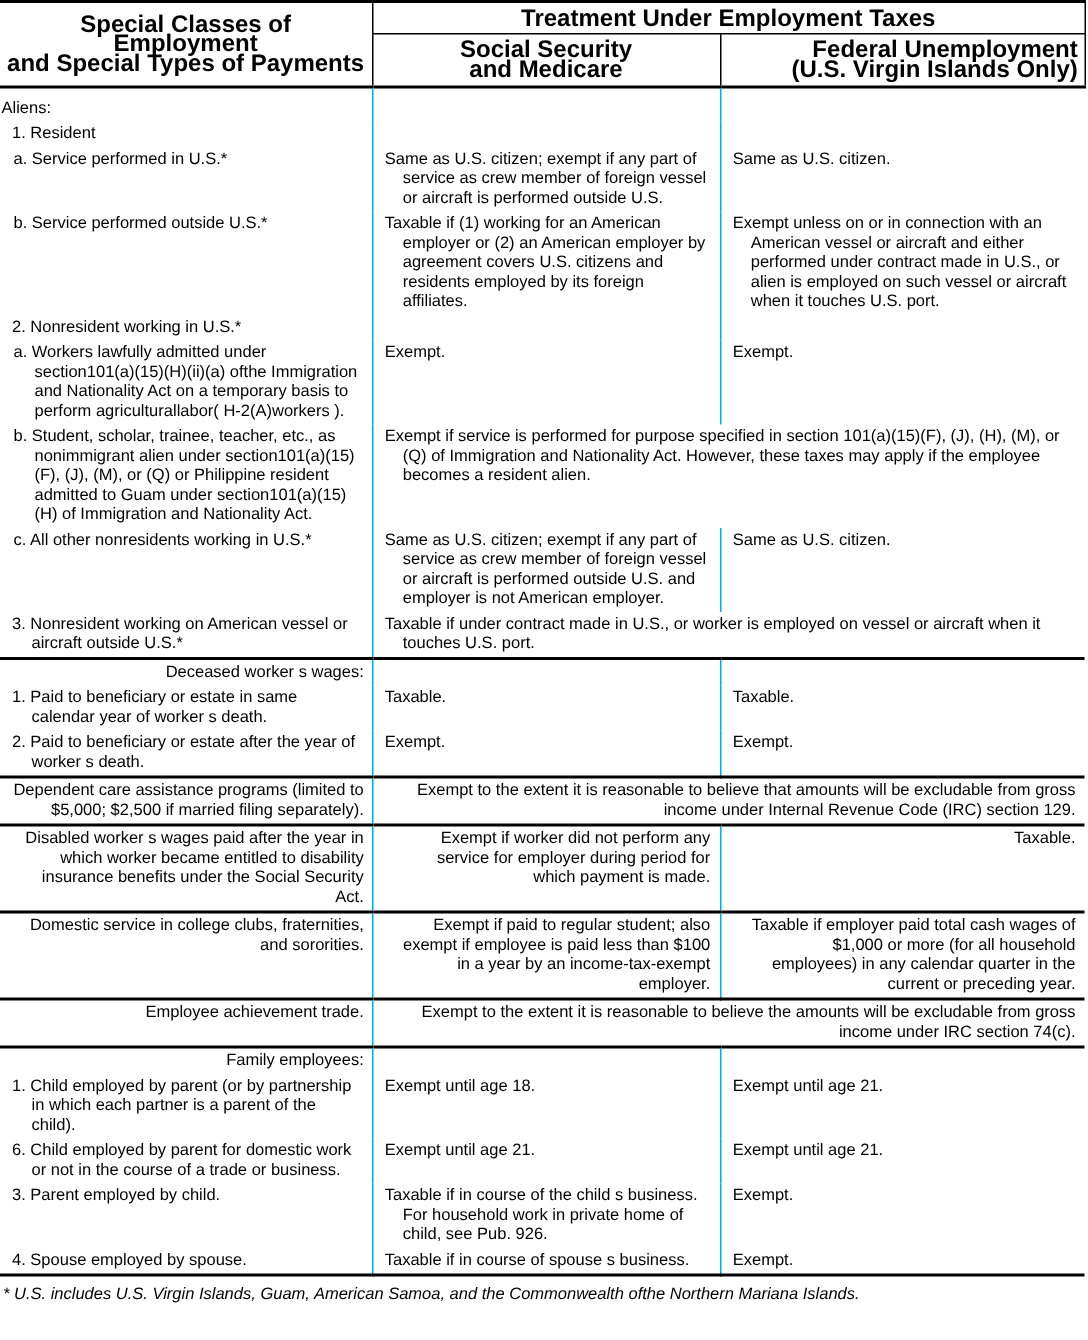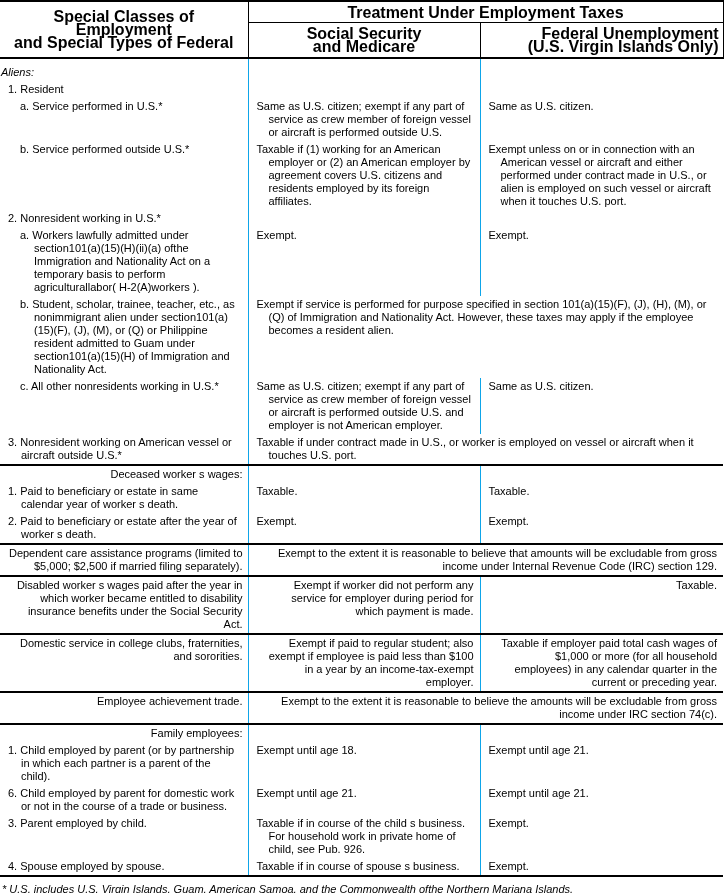--- a/index.html
+++ b/index.html
@@ -59,27 +59,27 @@
     vertical-align: top;
     padding: 2px 6px 2px 0;
     line-height: 13px;
   }
   td.c1 { padding-left: 1px; padding-right: 5px; }
   td.c2, td.c3, td.cspan {
     border-left: 1px solid #0ea5e9;
     padding-left: 8px;
   }
   tr.sep td { border-top: 2px solid #000; text-align: right; }
-  tr.first td { padding-top: 7px; font-style: italic; }
+  tr.first td { padding-top: 7px; }
 
   
   .hang { padding-left: 12px; text-indent: -12px; }
   .lvl0 { margin-left: 0; }
   .lvl1 { margin-left: 7px;  padding-left: 13px; text-indent: -13px; }
-  .lvl2 { margin-left: 19px; padding-left: 14px; text-indent: -14px; }
+  .lvl2 { margin-left: 8px; padding-left: 14px; text-indent: -14px; }
 
   .footnote {
     font-style: italic;
     font-size: 11px;
     line-height: 13px;
     padding: 6px 4px 0 2px;
   }
 </style>
 </head>
 <body>
@@ -88,21 +88,21 @@
   <table class="tax-table">
     <colgroup>
       <col class="col-topic">
       <col class="col-ss">
       <col class="col-futa">
     </colgroup>
     <thead>
       <tr>
         <th class="topic-head" rowspan="2">
           <span>Special Classes of Employment</span><br>
-          <span>and Special Types of Federal</span>
+          <span>and Special Types of Payments</span>
         </th>
         <th class="treatment-head" colspan="2">
           <span>Treatment Under Employment Taxes</span>
         </th>
       </tr>
       <tr>
         <th class="sub-head">
           <span>Social Security</span><br>
           <span>and Medicare</span>
         </th>

